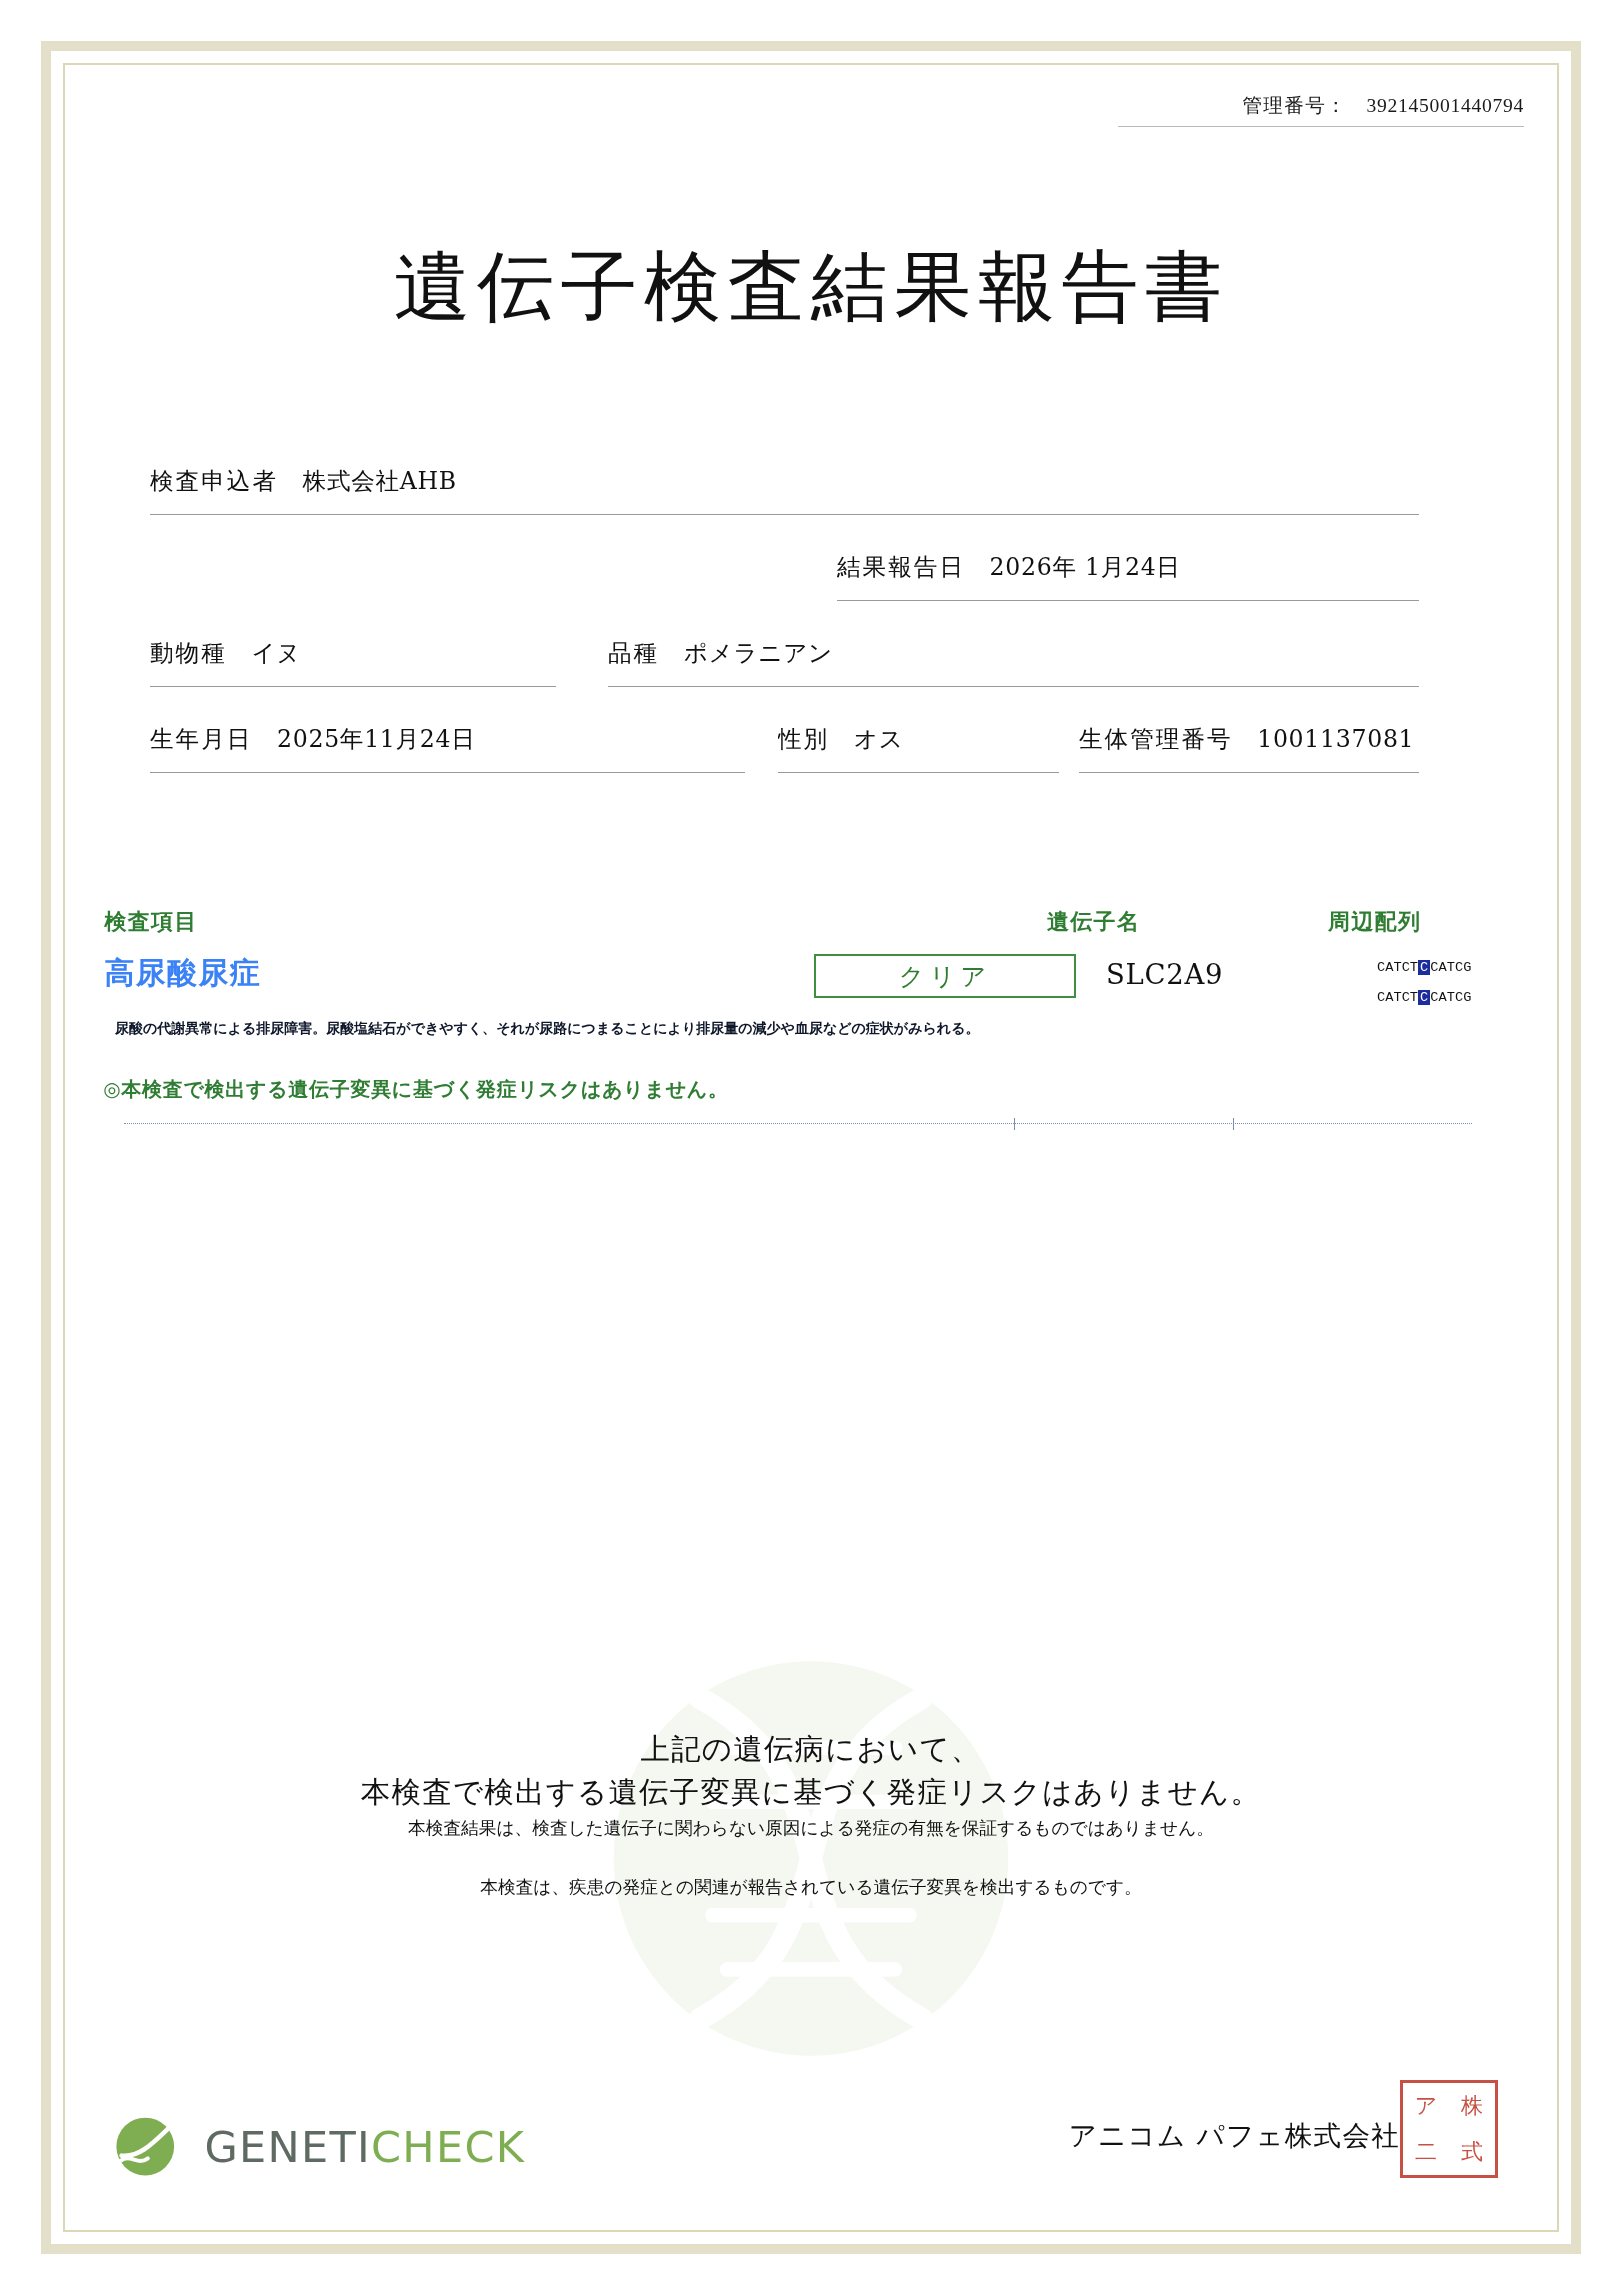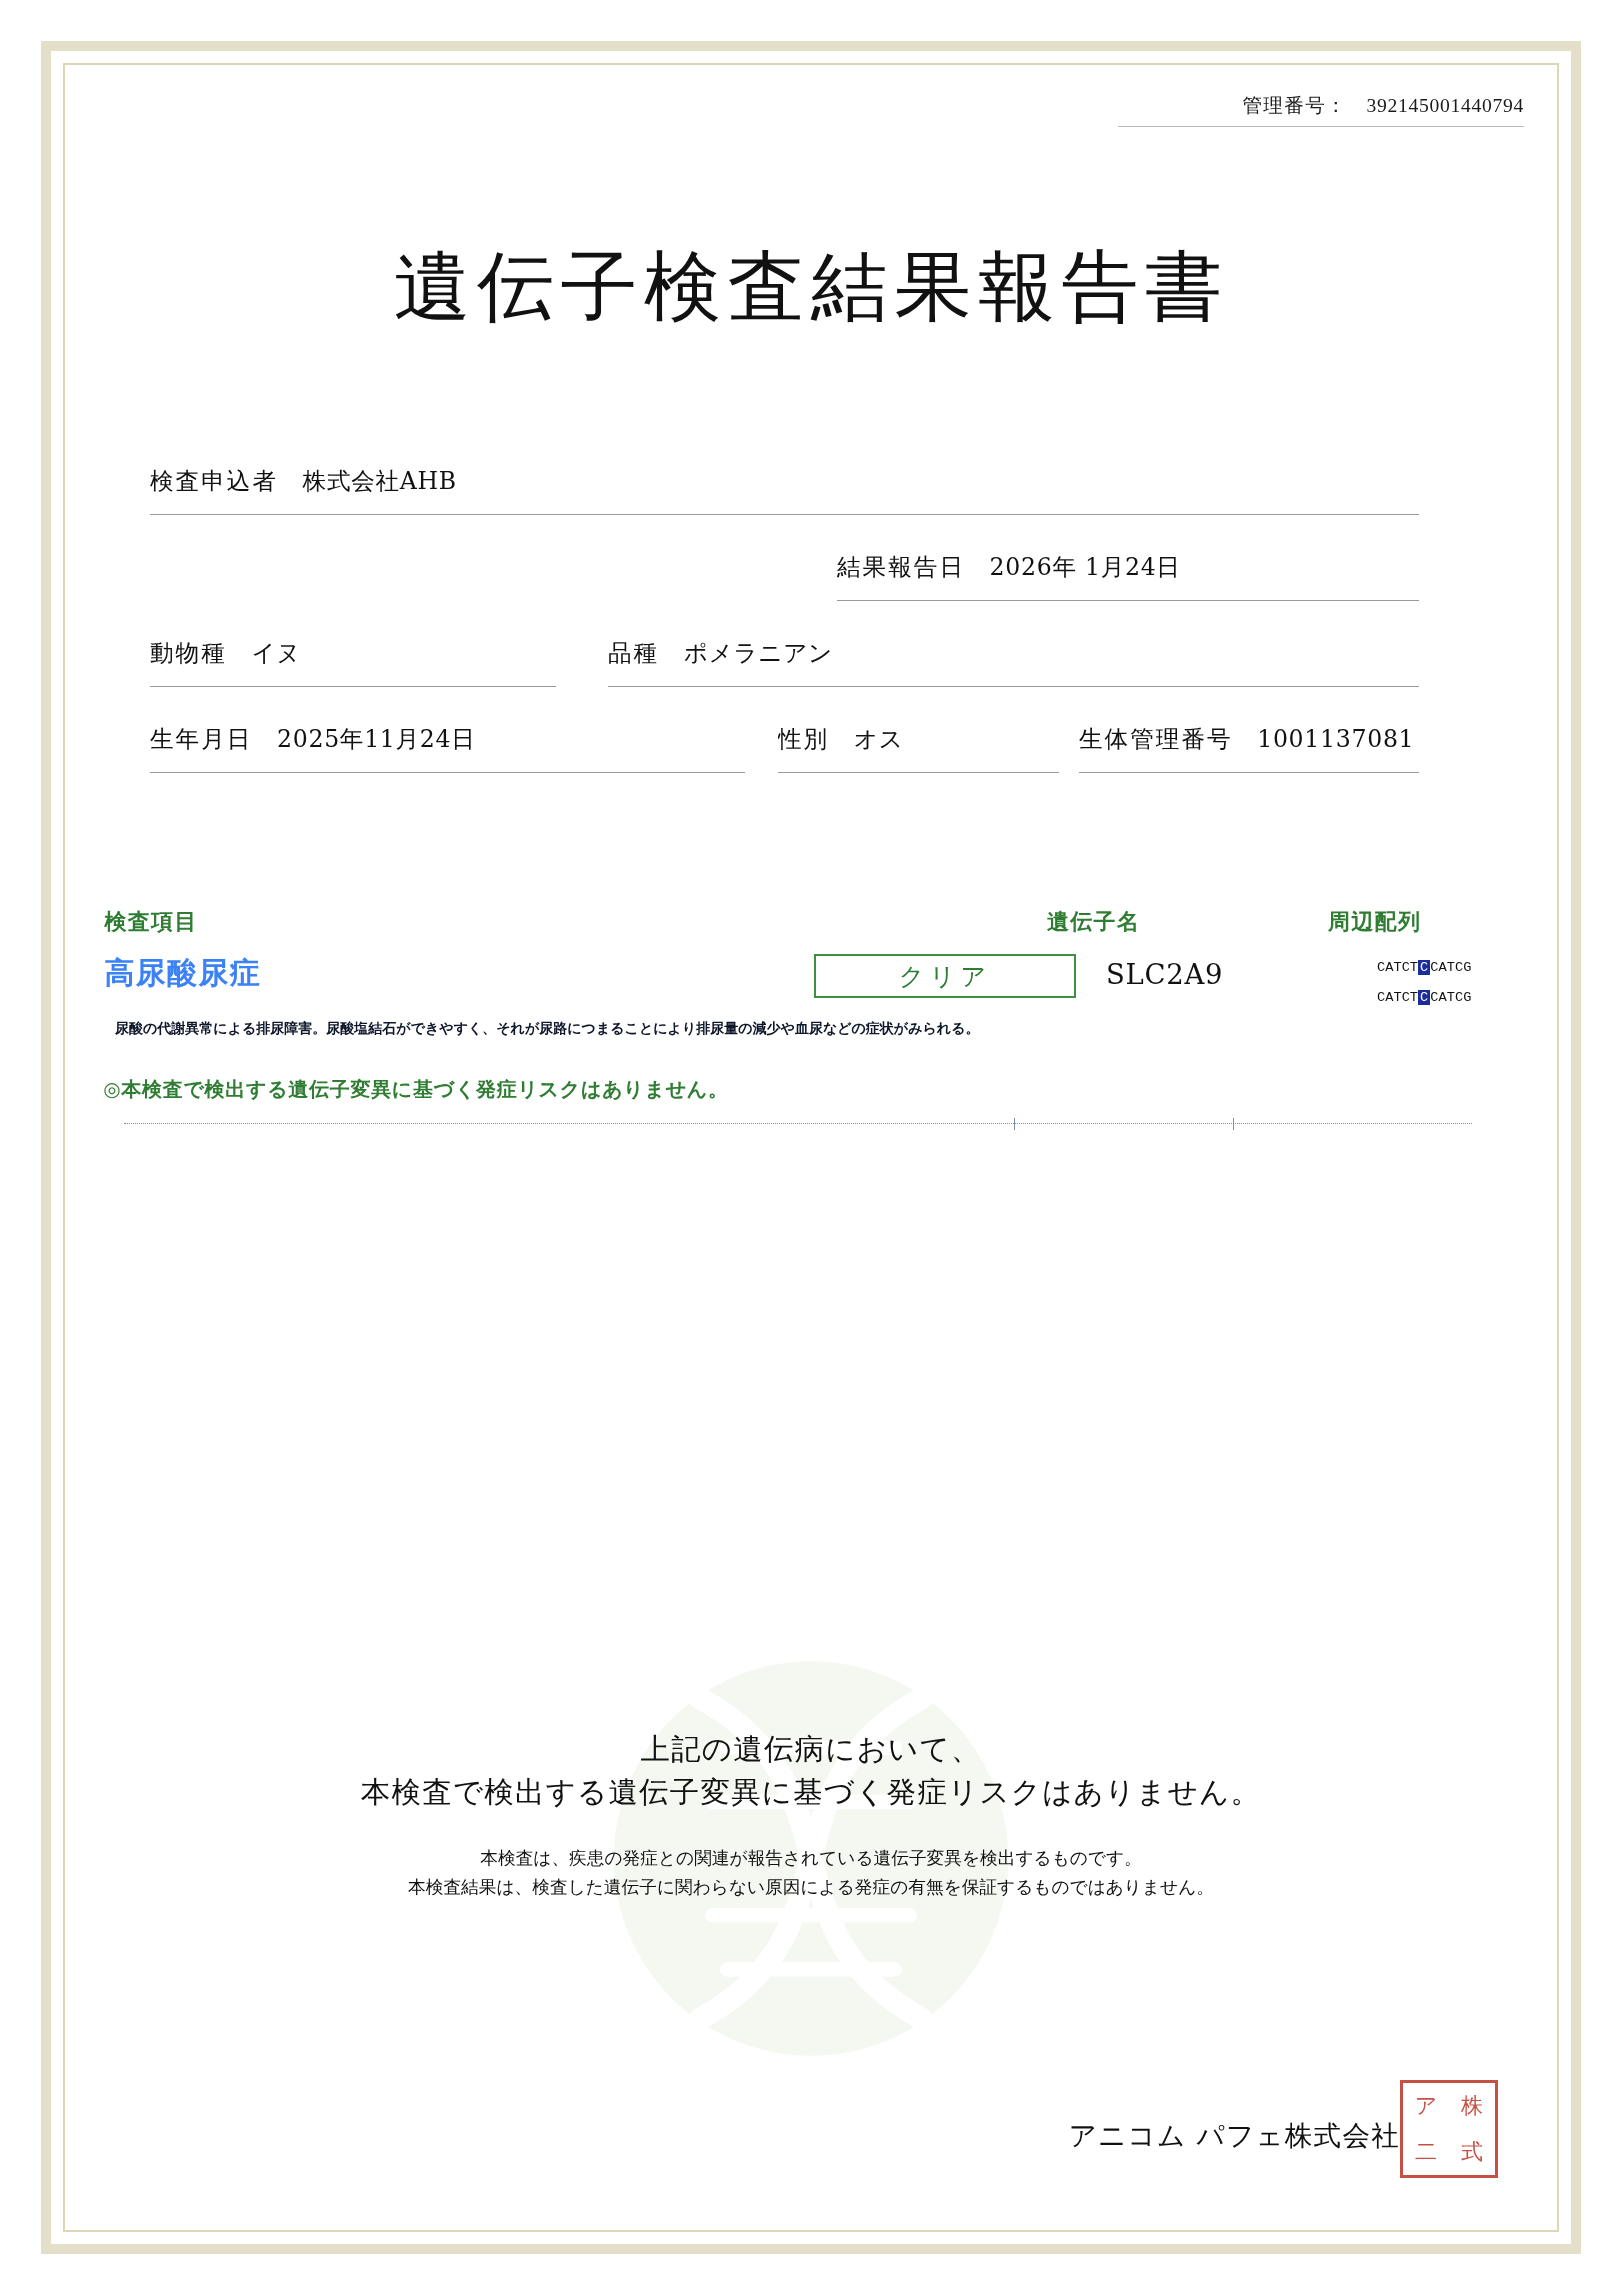--- a/index.html
+++ b/index.html
@@ -413,24 +413,32 @@
     <svg class="watermark" viewBox="0 0 200 170">
       <circle cx="100" cy="85" r="80" fill="#cfe0bc"></circle>
       <path d="M55 20 C 120 55, 80 115, 145 150" stroke="#ffffff" stroke-width="9" fill="none" stroke-linecap="round"></path>
       <path d="M145 20 C 80 55, 120 115, 55 150" stroke="#ffffff" stroke-width="9" fill="none" stroke-linecap="round"></path>
       <path d="M66 40 L134 40 M60 62 L140 62 M60 108 L140 108 M66 130 L134 130" stroke="#ffffff" stroke-width="6" stroke-linecap="round"></path>
     </svg>
 
     <div class="summary">
       <div class="summary-line">上記の遺伝病において、</div>
       <div class="summary-line">本検査で検出する遺伝子変異に基づく発症リスクはありません。</div>
+      <div class="summary-sub" style="margin-top:0;">本検査結果は、検査した遺伝子に関わらない原因による発症の有無を保証するものではありません。</div>
       <div class="summary-sub">本検査は、疾患の発症との関連が報告されている遺伝子変異を検出するものです。</div>
-      <div class="summary-sub" style="margin-top:0;">本検査結果は、検査した遺伝子に関わらない原因による発症の有無を保証するものではありません。</div>
-    </div>
-
+    </div>
+
+    <div class="logo">
+      <svg class="logo-mark" viewBox="0 0 120 96">
+        <circle cx="52" cy="48" r="44" fill="#7fae52"></circle>
+        <path d="M16 62 C 45 66, 70 36, 92 16" stroke="#ffffff" stroke-width="7" fill="none" stroke-linecap="round"></path>
+        <path d="M14 70 C 30 58, 40 78, 56 66" stroke="#ffffff" stroke-width="6" fill="none" stroke-linecap="round"></path>
+      </svg>
+      <span class="logo-text"><span class="logo-genet">GENETI</span><span class="logo-check">CHECK</span></span>
+    </div>
 
     <div class="company">アニコム パフェ株式会社</div>
 
     <div class="seal">
       <span>ア</span>
       <span>株</span>
       <span>二</span>
       <span>式</span>
     </div>
 

